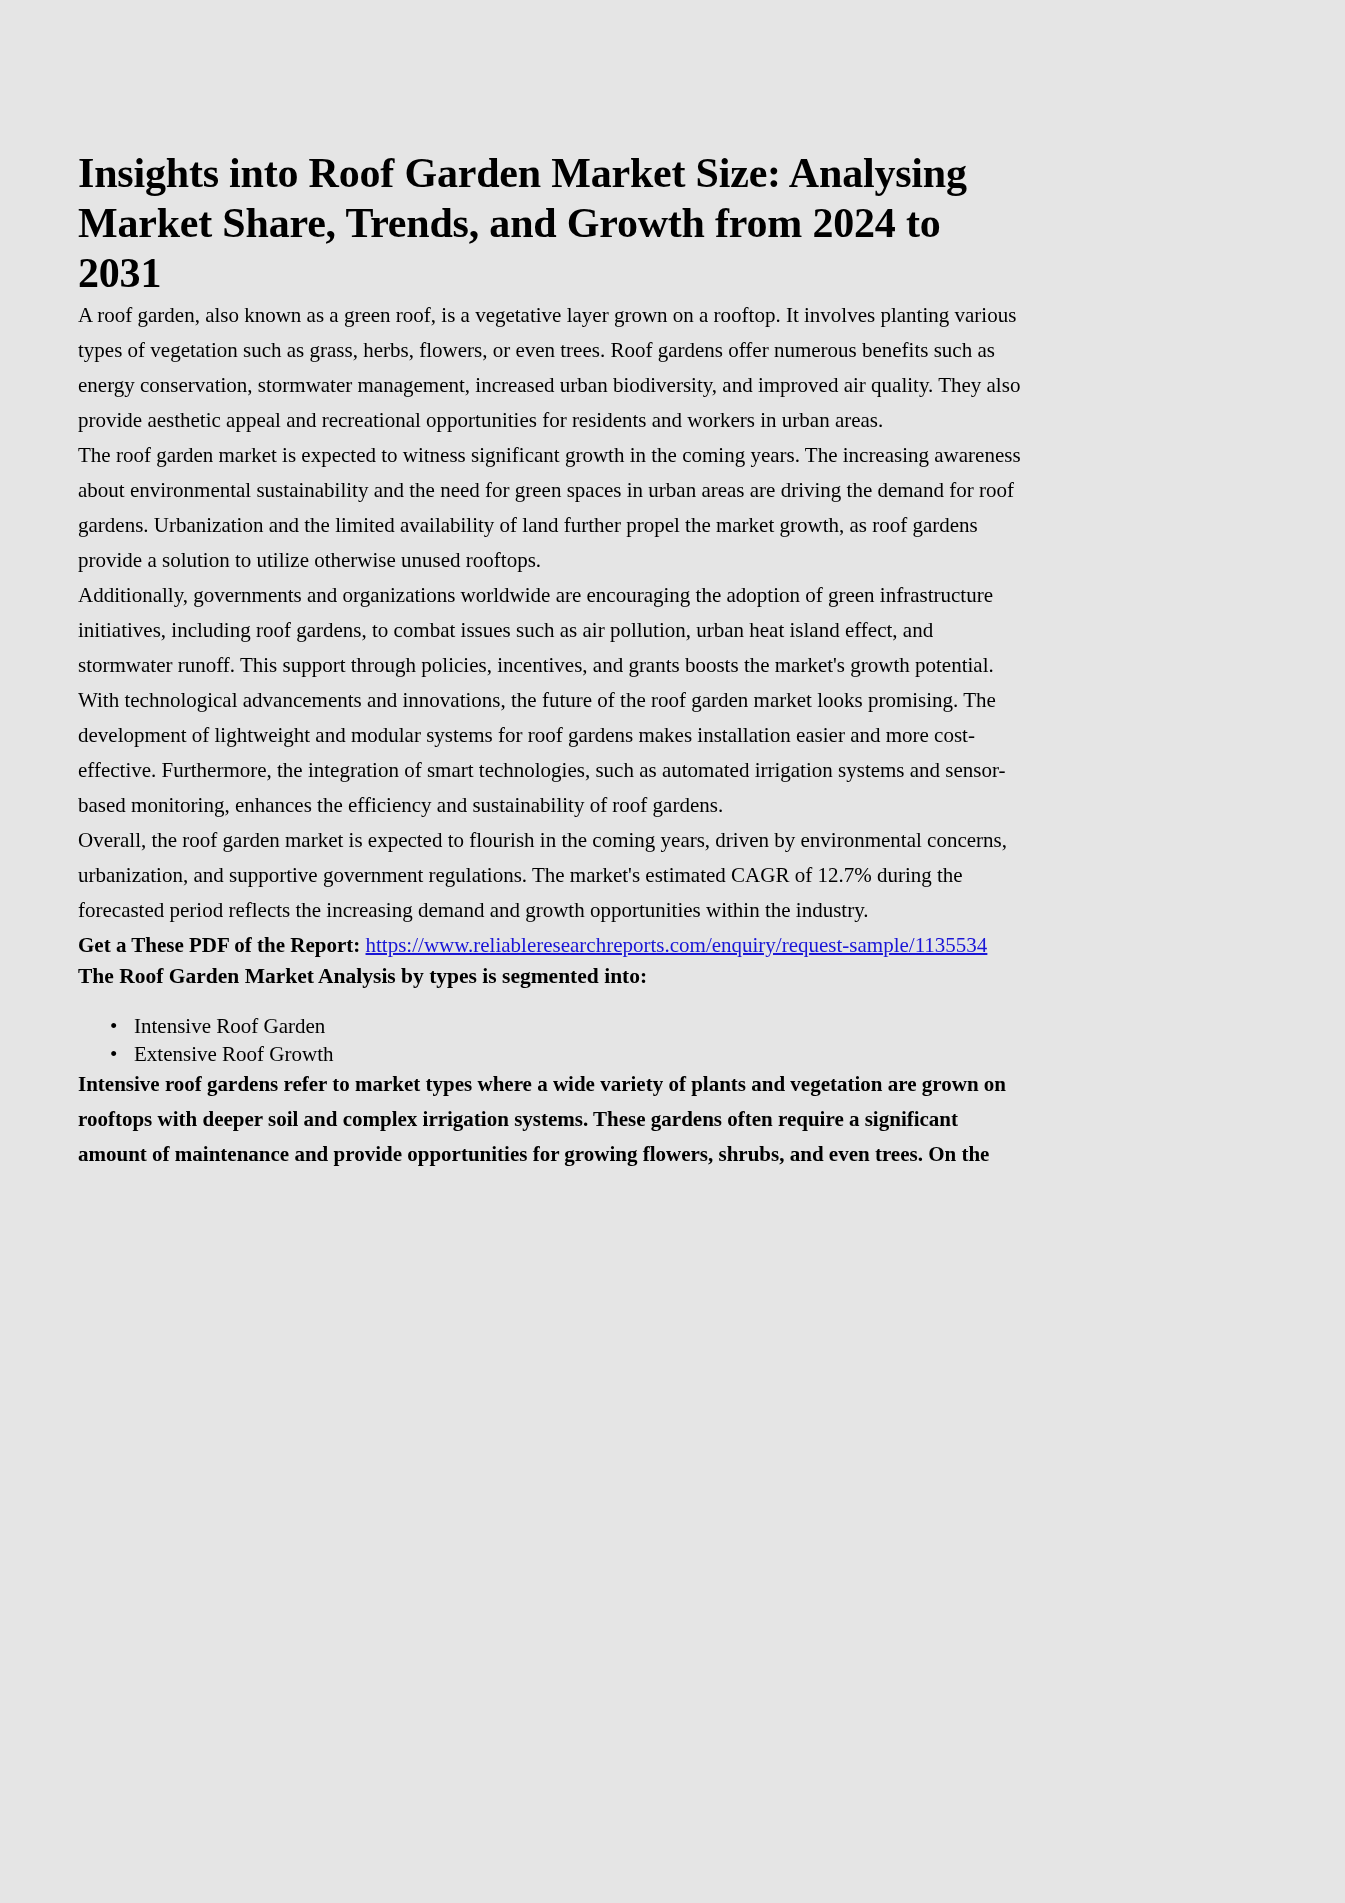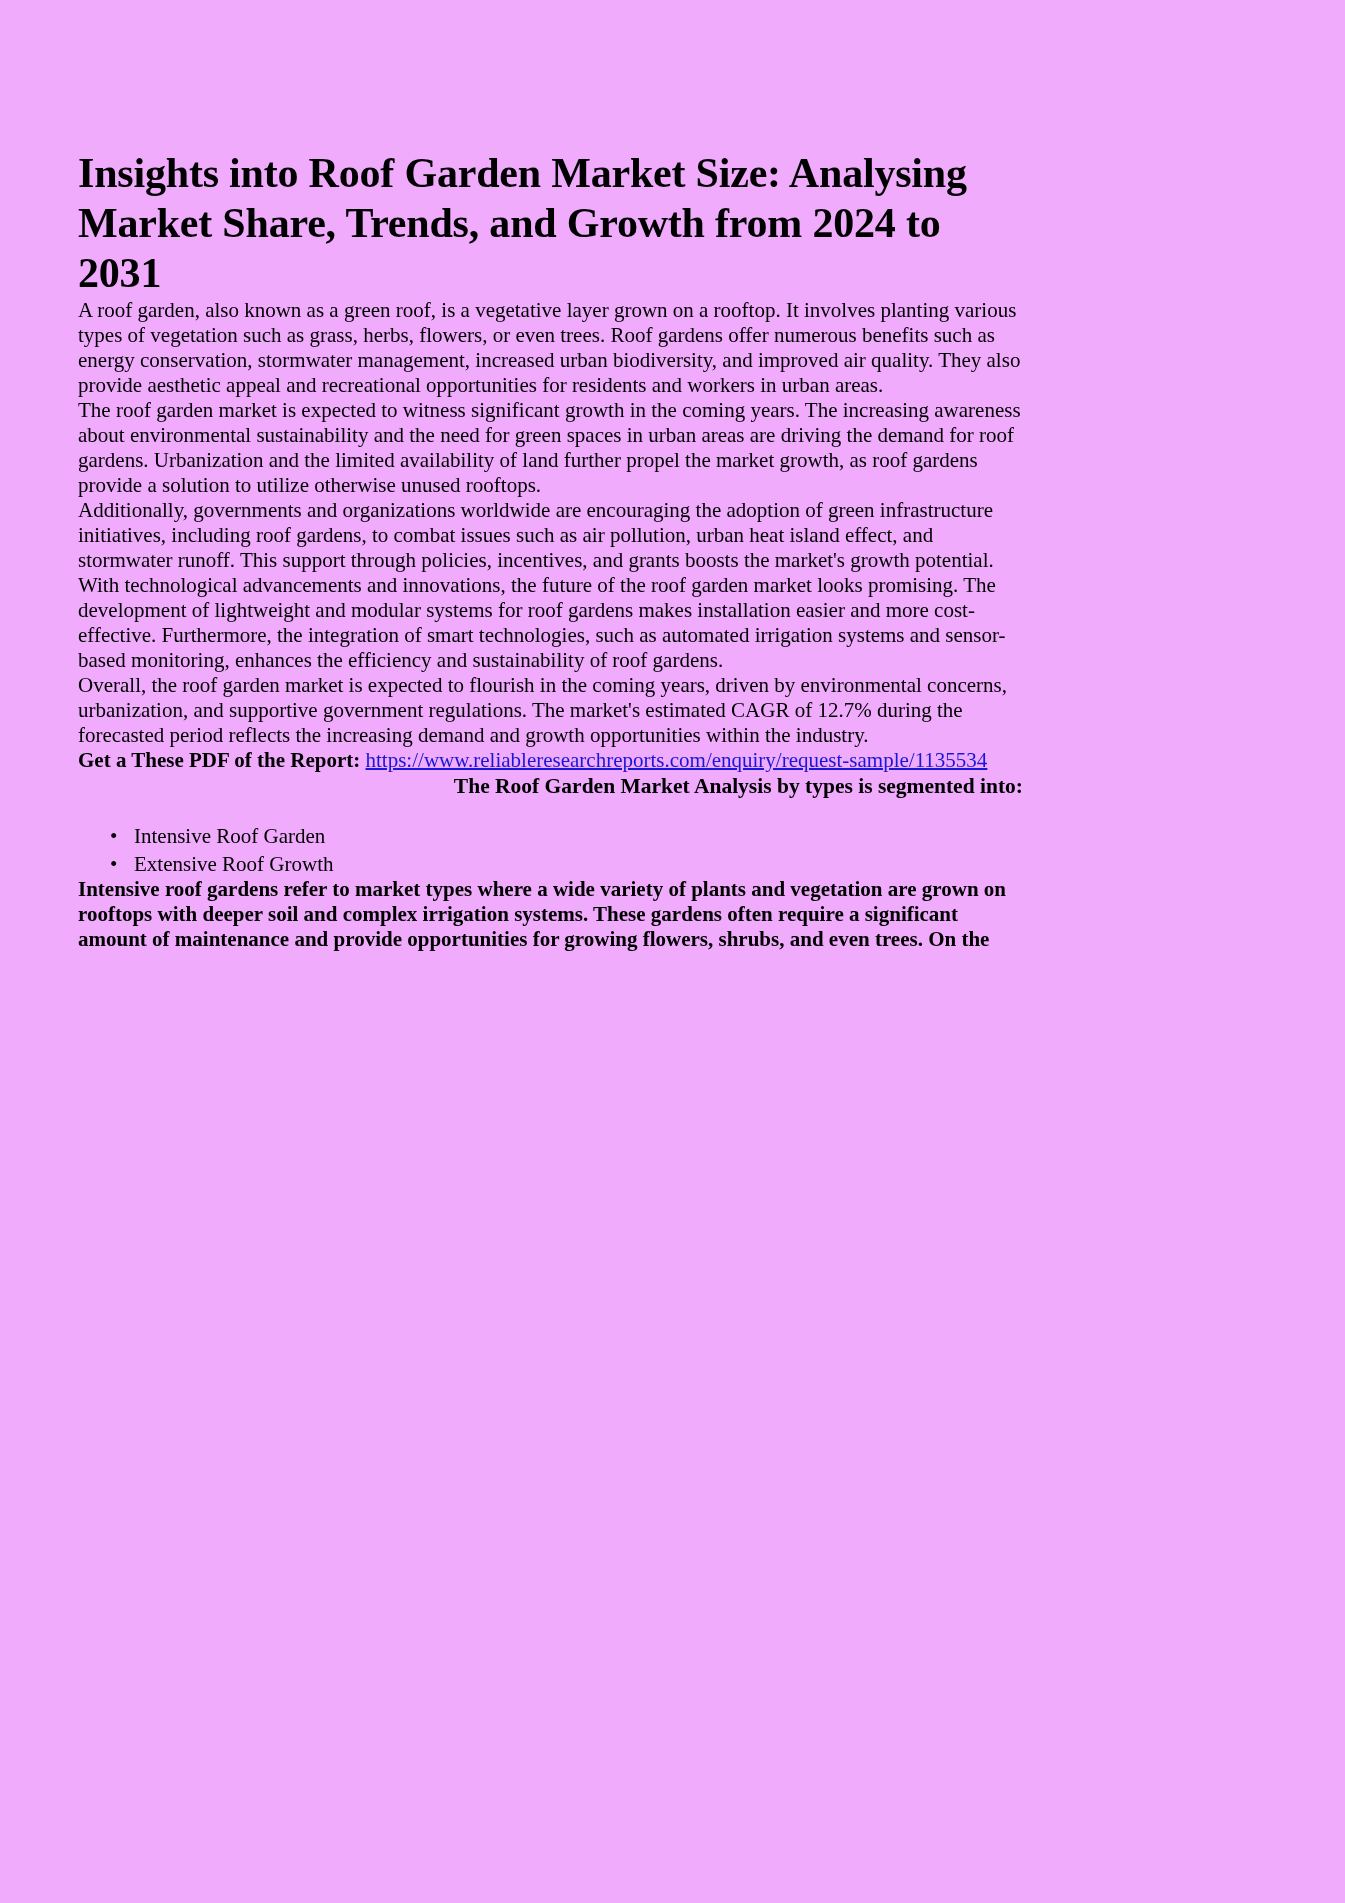--- a/index.html
+++ b/index.html
@@ -11,21 +11,21 @@
     width: 1345px;
     height: 1903px;
     font-family: "Liberation Serif", "DejaVu Serif", serif;
     color: #000000;
     -webkit-font-smoothing: antialiased;
   }
   .page {
     position: relative;
     width: 1345px;
     height: 1903px;
-    background: #f0abfc;
+    background: #e5e5e5;
     box-sizing: border-box;
   }
   .content {
     position: absolute;
     left: 78px;
     top: 0;
     width: 945px;
   }
   h1.doc-title {
     font-family: "Liberation Serif", "DejaVu Serif", serif;
@@ -39,29 +39,29 @@
   }
   h2.section-heading {
     font-size: 21.5px;
     line-height: 26px;
     font-weight: bold;
     margin: 0;
     color: #000000;
   }
   p.body-text {
     font-size: 21px;
-    line-height: 25px;
+    line-height: 35px;
     margin: 0;
     color: #000000;
     text-align: left;
   }
   .mt-head-1 { margin-top: 48px; }
   .mt-para   { margin-top: 27px; }
   .mt-seg    { margin-top: 94px; }
-  .mt-seg-sub{ margin-top: 26px; text-align: right; }
+  .mt-seg-sub{ margin-top: 26px; }
   .mt-tail   { margin-top: 104px; font-weight: bold; }
 
   ul.seg-list {
     margin: 24px 0 0 0;
     padding: 0 0 0 56px;
     list-style: none;
   }
   ul.seg-list li {
     font-size: 21px;
     line-height: 26px;

